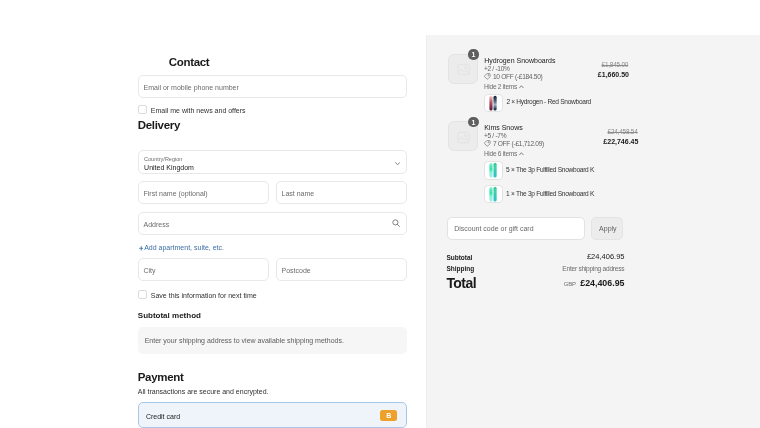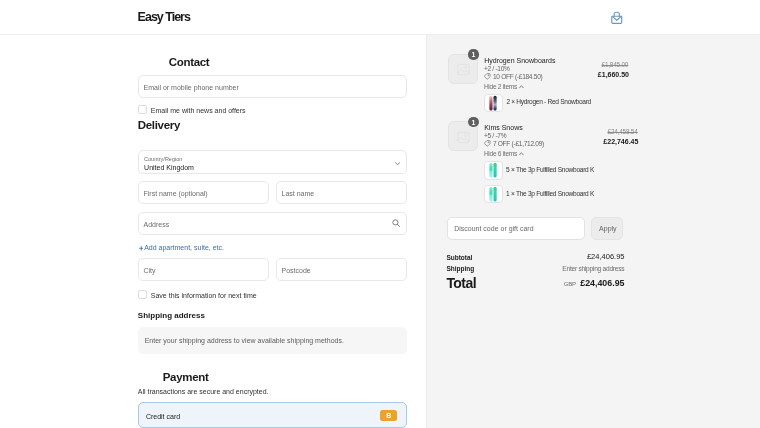--- a/index.html
+++ b/index.html
@@ -79,30 +79,20 @@
   .tot-c{ position:absolute; font-size:6px; letter-spacing:-0.2px; color:#707070; white-space:nowrap; line-height:6px; }
   .tot-v{ position:absolute; font-size:8.85px; font-weight:bold; color:#1a1a1a;
           white-space:nowrap; line-height:9px; }
   .ralign { text-align:right; transform:translateX(-100%); }
 </style>
 </head>
 <body>
 
 <div class="page">
 
-  <div class="header">
-    <div class="brand">Easy Tiers</div>
-    <div class="cart-btn">
-      <svg width="11.5" height="13" viewBox="0 0 23 26" fill="none">
-        <path d="M1.6 10.5h19.8v12.0a2.2 2.2 0 0 1-2.2 2.2H3.8a2.2 2.2 0 0 1-2.2-2.2z" stroke="#6a98c4" stroke-width="2.3" stroke-linejoin="round"></path>
-        <path d="M6.3 11.2V6.3a5.2 3.9 0 0 1 10.4 0v4.9" stroke="#6a98c4" stroke-width="2.3" stroke-linecap="round"></path>
-        <path d="M4.2 12.2 11.5 18.6l7.3-6.4" stroke="#6a98c4" stroke-width="2.3" stroke-linecap="round" stroke-linejoin="round"></path>
-      </svg>
-    </div>
-  </div>
 
   <div class="left">
 
     <div class="h-lg" style="left:137.7px;top:22.4px;padding-left:31px;">Contact</div>
 
     <div class="field" style="left:138px;top:40px;width:269px;height:23px;">
       <div class="ph" style="left:4.5px;top:8.2px;">Email or mobile phone number</div>
     </div>
 
     <div class="cbox" style="left:138px;top:70px;"></div>
@@ -143,26 +133,26 @@
     <div class="field" style="left:138px;top:223px;width:131px;height:23px;">
       <div class="ph" style="left:4.5px;top:8.2px;">City</div>
     </div>
     <div class="field" style="left:276px;top:223px;width:131px;height:23px;">
       <div class="ph" style="left:4.5px;top:8.2px;">Postcode</div>
     </div>
 
     <div class="cbox" style="left:138px;top:255px;"></div>
     <div class="cbl" style="left:150.8px;top:257.2px;">Save this information for next time</div>
 
-    <div class="h-sm" style="left:137.8px;top:277px;">Shipping address</div>
+    <div class="h-sm" style="left:137.8px;top:277px;">Subtotal method</div>
 
     <div class="greybox" style="left:138px;top:292px;width:269px;height:27px;"></div>
     <div class="greytxt" style="left:144.7px;top:301.6px;">Enter your shipping address to view available shipping methods.</div>
 
-    <div class="h-lg" style="left:137.7px;top:336.7px;margin-left:25px;">Payment</div>
+    <div class="h-lg" style="left:137.7px;top:336.7px;">Payment</div>
     <div class="greytxt" style="left:137.8px;top:352.5px;color:#303030;">All transactions are secure and encrypted.</div>
 
     <div class="paycard" style="left:137.7px;top:366.8px;width:269.3px;height:26px;">
       <div class="paylbl" style="left:7.2px;top:10.2px;">Credit card</div>
       <div class="badge-b" style="left:241.4px;top:7.1px;">B</div>
     </div>
   </div>
 
   <div class="right">
 

